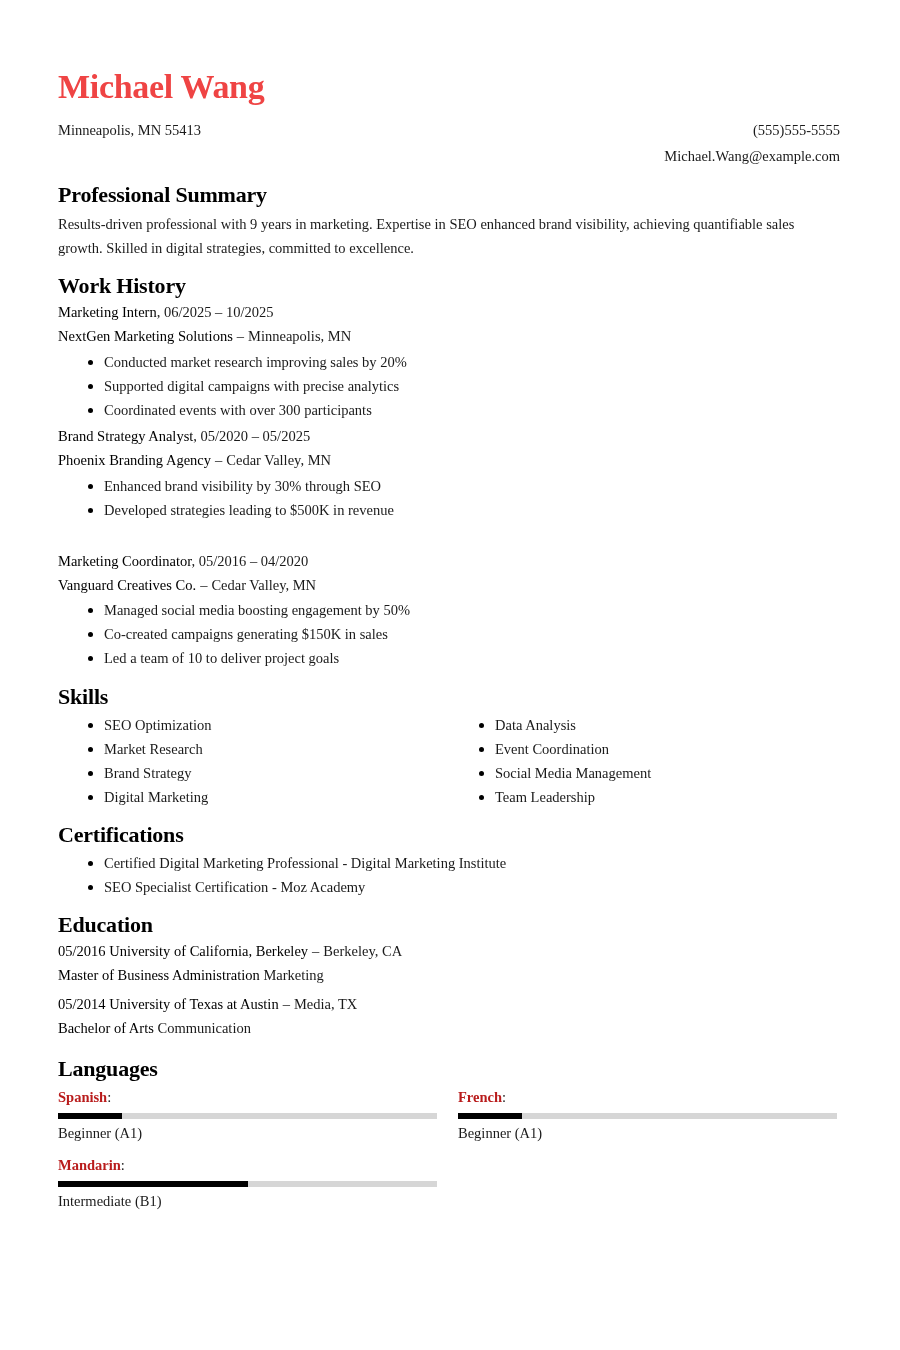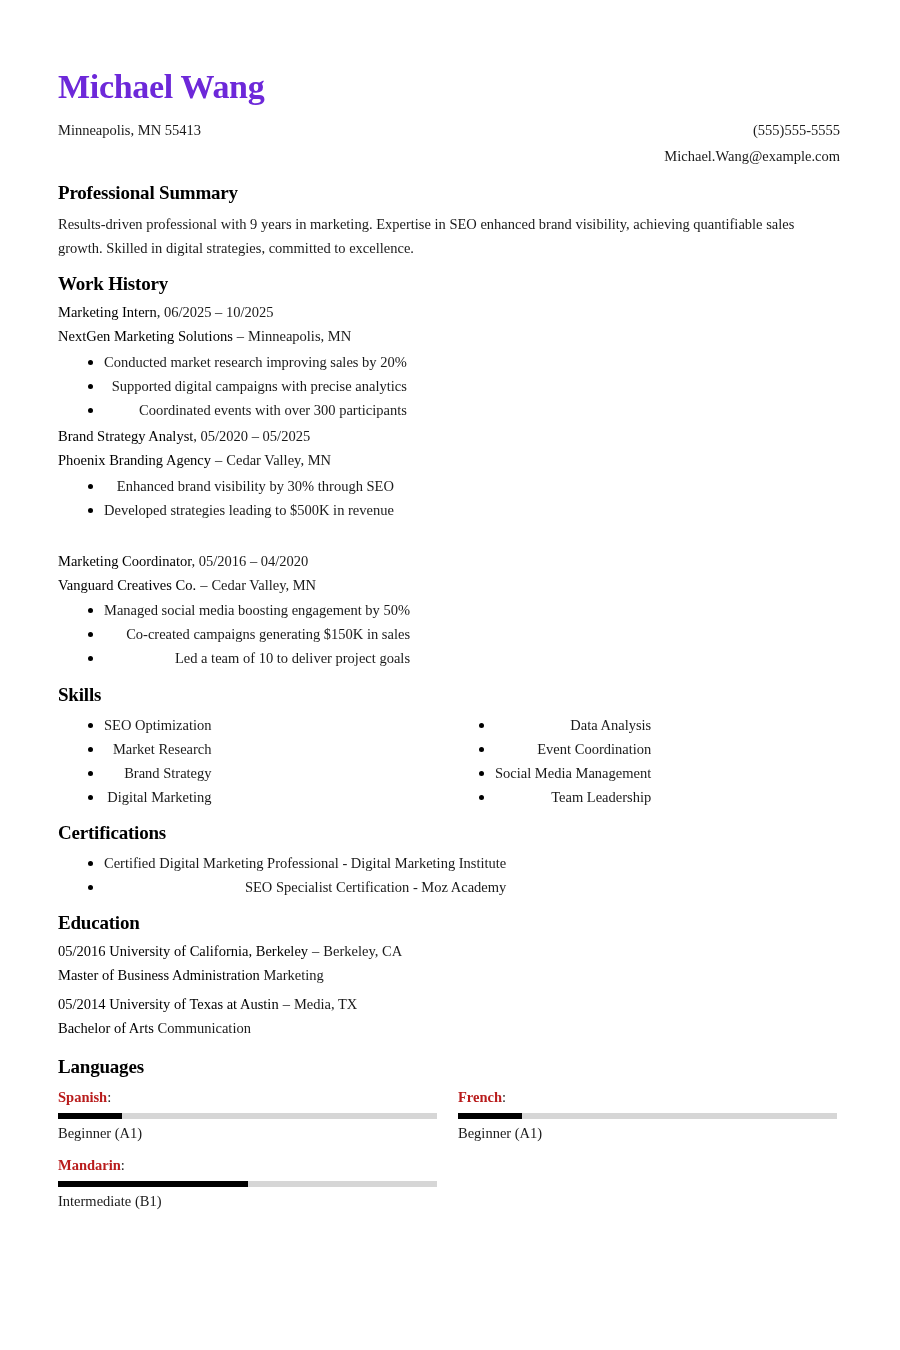--- a/index.html
+++ b/index.html
@@ -4,35 +4,35 @@
 <style>
   html, body { margin: 0; padding: 0; background: #ffffff; }
   body {
     width: 900px; height: 1350px; position: relative; overflow: hidden;
     font-family: "Liberation Serif", "DejaVu Serif", serif;
     color: #1a1a1a;
   }
   .page { position: absolute; left: 58px; top: 0; width: 782px; }
   .name {
     position: absolute; top: 68px; left: 0;
-    font-size: 34px; font-weight: bold; letter-spacing: -0.3px; color: #6d28d9;
+    font-size: 34px; font-weight: bold; letter-spacing: -0.3px; color: #ef4444;
   }
   .addr { position: absolute; top: 122px; left: 0; font-size: 14.5px; }
   .phone { position: absolute; top: 122px; right: 0; font-size: 14.5px; }
   .email { position: absolute; top: 148px; right: 0; font-size: 14.5px; }
   .sec-title {
-    position: absolute; left: 0; font-size: 19px; font-weight: bold; color: #000;
+    position: absolute; left: 0; font-size: 22px; font-weight: bold; color: #000;
     letter-spacing: -0.2px;
   }
   .para { position: absolute; left: 0; width: 782px; font-size: 14.5px; line-height: 24px; }
   .line { position: absolute; left: 0; font-size: 14.5px; white-space: nowrap; }
   .line b { font-weight: normal; color: #000; }
   .dash { display: inline-block; margin: 0 4px; }
   ul.bul { position: absolute; left: 0; margin: 0; padding: 0; list-style: none; font-size: 14.5px; }
-  ul.bul li { position: relative; padding-left: 46px; height: 24px; line-height: 24px; white-space: nowrap; text-align: right; }
+  ul.bul li { position: relative; padding-left: 46px; height: 24px; line-height: 24px; white-space: nowrap; }
   ul.bul li::before {
     content: ""; position: absolute; left: 30px; top: 10px;
     width: 5px; height: 5px; border-radius: 50%; background: #000;
   }
   .lang { position: absolute; width: 379px; }
   .lang-name { font-size: 14.5px; height: 20px; line-height: 20px; }
   .lang-name b { color: #b91c1c; }
   .bar { margin-top: 6px; height: 6px; background: #d6d6d6; position: relative; }
   .bar-fill { position: absolute; left: 0; top: 0; height: 6px; background: #000; }
   .lang-level { font-size: 14.5px; margin-top: 4px; height: 20px; line-height: 20px; }

